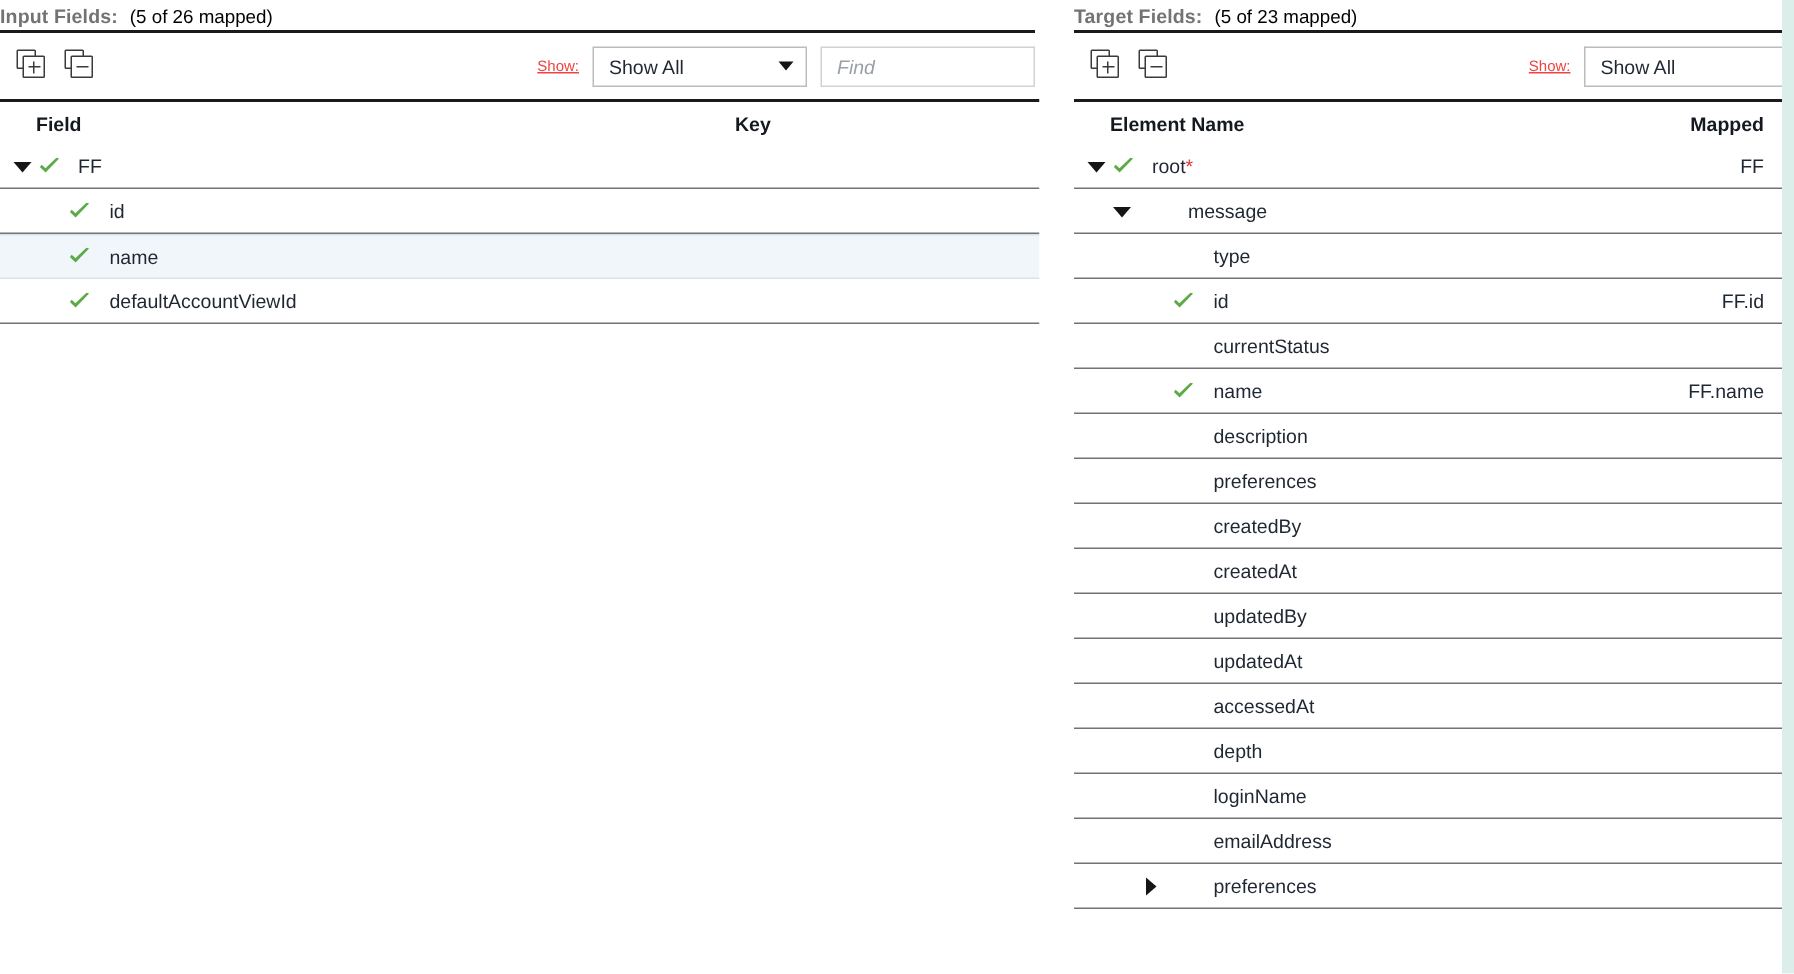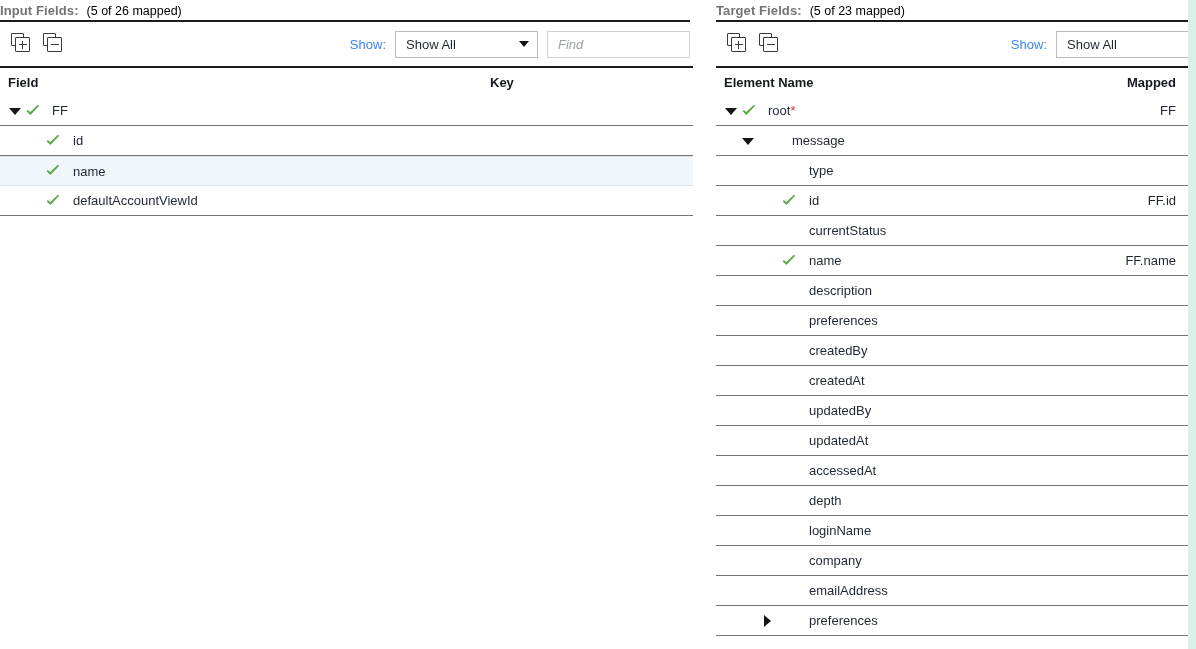--- a/index.html
+++ b/index.html
@@ -112,22 +112,23 @@
   .stack-icon .front i.v { width: 1.6px; height: 8px; }
 
   .tb-right {
     margin-left: auto;
     display: flex;
     align-items: center;
     gap: 9px;
     padding-right: 3px;
   }
   .show-label {
-    font-size: 13px;
-    color: #3b82f6;
+    font-size: 10px;
+    color: #ef4444;
+    text-decoration: underline;
   }
   .select-box {
     width: 143px;
     height: 27px;
     border: 1px solid #b9bcc0;
     background: #fff;
     box-sizing: border-box;
     display: flex;
     align-items: center;
     padding: 0 8px 0 10px;
@@ -168,21 +169,21 @@
   
   .col-head {
     height: 28px;
     display: flex;
     align-items: center;
     position: relative;
     font-weight: bold;
     font-size: 13px;
     color: #14181f;
   }
-  .col-head .c1 { padding-left: 8px; }
+  .col-head .c1 { padding-left: 24px; }
   .col-head .c2 { position: absolute; text-align: center; }
   .panel-left  .col-head .c2 { left: 490px; }
   .panel-right .col-head .c2 { right: 12px; }
 
   
   .tree { position: relative; }
   .row {
     height: 30px;
     display: flex;
     align-items: center;
@@ -452,23 +453,20 @@
         <div class="row lvl2">
           <span class="label">accessedAt</span>
         </div>
         <div class="row lvl2">
           <span class="label">depth</span>
         </div>
         <div class="row lvl2">
           <span class="label">loginName</span>
         </div>
         <div class="row lvl2">
-          <span class="label">company</span>
-        </div>
-        <div class="row lvl2">
           <span class="label">emailAddress</span>
         </div>
         <div class="row lvl2">
           <span class="twisty closed">
             <i></i>
           </span>
           <span class="label">preferences</span>
         </div>
       </div>
   </div>

